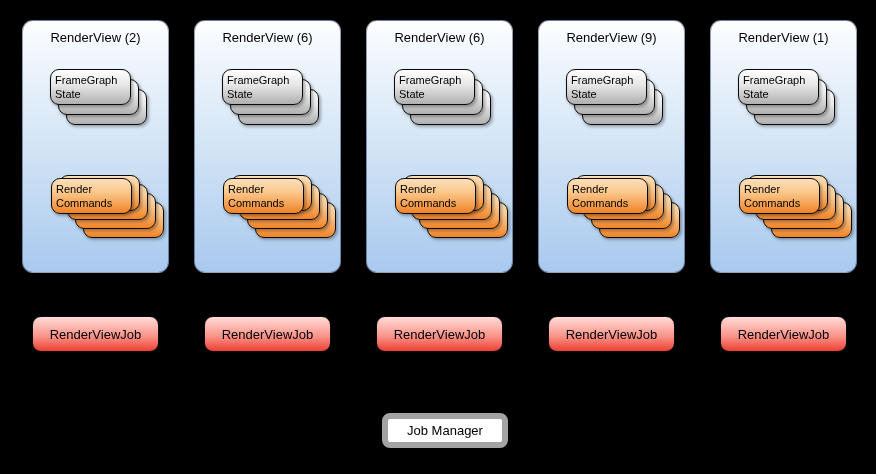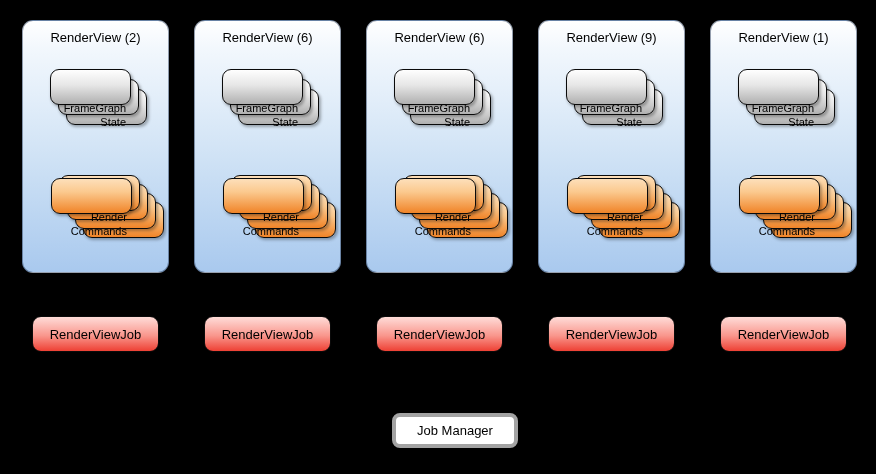--- a/index.html
+++ b/index.html
@@ -62,26 +62,25 @@
   
   .o5 { left: 32px; top: 36px; }
   .o4 { left: 24px; top: 27px; }
   .o3 { left: 16px; top: 18px; }
   .o2 { left: 8px;  top: 9px;  }
   .o1 { left: 0;    top: 12px;    }
 
   .card-label {
     width: 100%; height: 100%;
     display: flex; align-items: center; justify-content: center;
-    text-align: right;
+    text-align: left;
     font-size: 11px;
     line-height: 14px;
     padding: 16px 4px;
     box-sizing: border-box;
-    margin-top: 28px;
   }
 
   
   .job {
     position: absolute;
     top: 316px;
     width: 127px; height: 36px;
     box-sizing: border-box;
     border: 1.4px solid #0a0a0a;
     border-radius: 9px;
@@ -92,25 +91,25 @@
   }
   .j0 { left: 32px; }
   .j1 { left: 204px; }
   .j2 { left: 376px; }
   .j3 { left: 548px; }
   .j4 { left: 720px; }
 
   
   .job-manager {
     position: absolute;
-    left: 392px; top: 413px;
+    left: 382px; top: 413px;
     width: 126px; height: 35px;
     box-sizing: border-box;
     background: #ffffff;
-    border: 4px solid #a3a3a3;
+    border: 6px solid #a3a3a3;
     border-radius: 8px;
     display: flex; align-items: center; justify-content: center;
     font-size: 13px;
   }
 </style>
 </head>
 <body>
 
 <div class="panel p0">
   <div class="panel-title">RenderView (2)</div>

